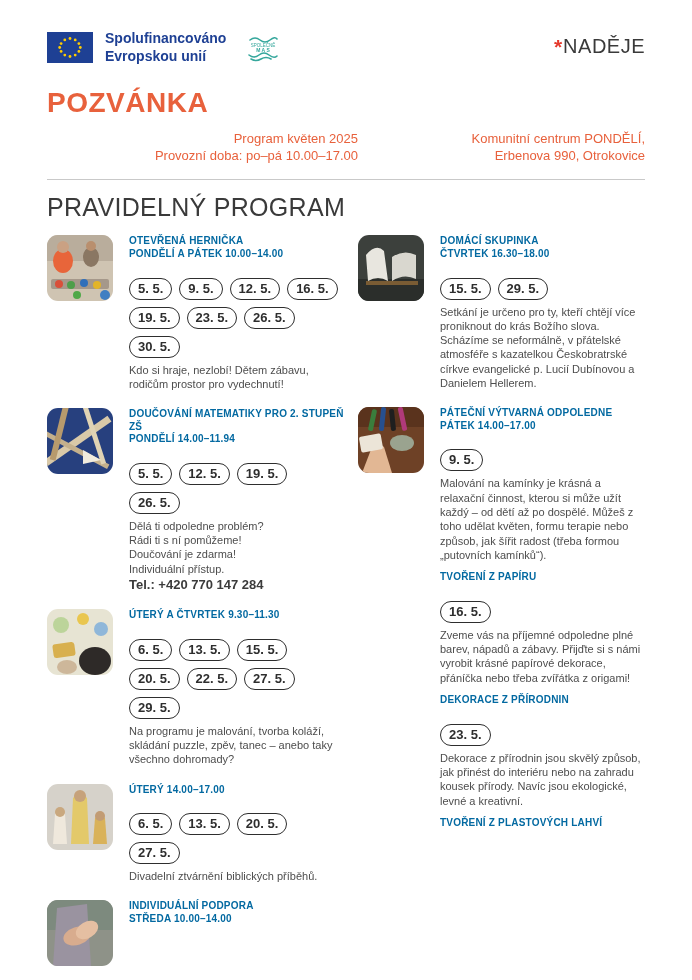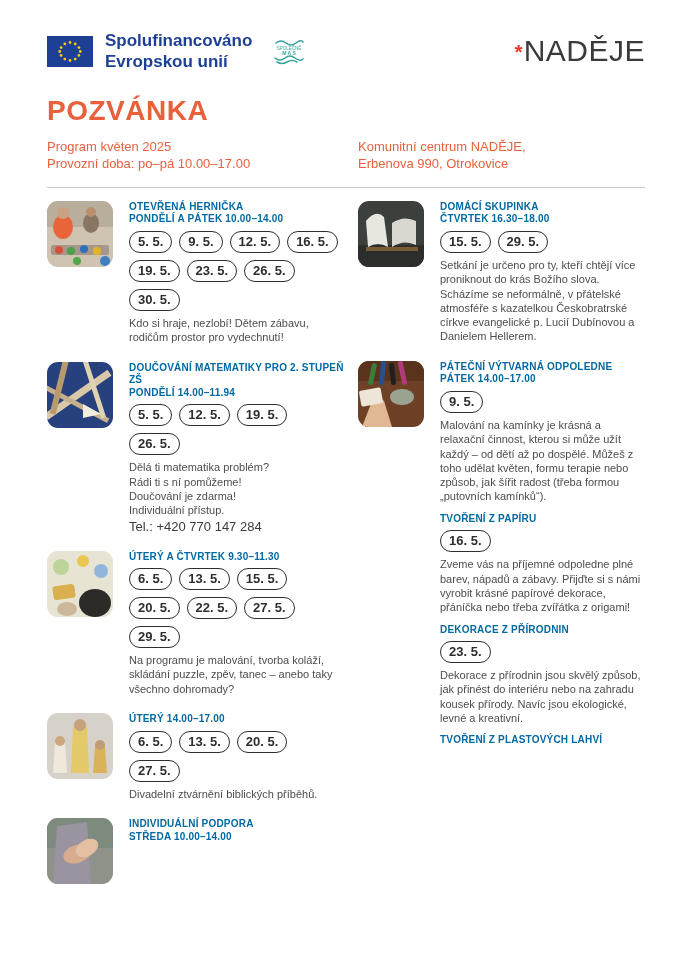--- a/index.html
+++ b/index.html
@@ -9,56 +9,56 @@
     font-family: "Liberation Sans", sans-serif;
     color: #3b3b3b;
     overflow: hidden;
   }
   .page { width: 692px; height: 980px; padding: 30px 47px 0 47px; position: relative; }
 
   
   .logo-row { display: flex; justify-content: space-between; align-items: flex-start; }
   .funding-block { display: flex; align-items: center; gap: 12px; }
   .eu-flag { width: 46px; height: 31px; display: block; }
-  .eu-text { font-size: 17px; font-weight: bold; color: #1e4094; line-height: 1.25; }
+  .eu-text { font-size: 14px; font-weight: bold; color: #1e4094; line-height: 1.25; }
   .mas-logo { width: 34px; height: 30px; display: block; margin-left: 8px; }
   .brand { display: flex; align-items: center; margin-top: 4px; }
   .brand-mark { color: #e5392c; font-size: 21px; font-weight: bold; margin-right: 1px; position: relative; top: 1px; }
-  .brand-name { font-size: 30px; color: #3a3a3a; letter-spacing: 0.5px; }
+  .brand-name { font-size: 20px; color: #3a3a3a; letter-spacing: 0.5px; }
 
   
   .invite-title { color: #e8613c; font-size: 28px; letter-spacing: 0.5px; margin-top: 22px; font-weight: 700; }
   .info-row { display: flex; margin-top: 11px; }
   .info-left { width: 311px; }
   .info-right { flex: 1; }
-  .info-line { color: #e8613c; font-size: 13px; line-height: 1.32; }
+  .info-line { color: #e8613c; font-size: 13px; line-height: 1.32; text-align: right; }
   .divider { border: none; border-top: 1px solid #c9c9c9; margin: 15px 0 0 0; }
 
   
   .section-title { font-size: 25px; color: #3a3a3a; margin-top: 13px; letter-spacing: 0.3px; font-weight: 400; }
 
   .columns { display: flex; gap: 14px; margin-top: 13px; }
   .col-left { width: 297px; }
   .col-right { width: 287px; }
 
   .item { display: flex; gap: 16px; margin-bottom: 17px; }
   .photo { width: 66px; height: 66px; border-radius: 11px; overflow: hidden; flex-shrink: 0; }
   .photo svg { display: block; }
   .content { flex: 1; min-width: 0; }
 
   .item-title, .item-schedule, .sub-heading {
     font-weight: bold; font-size: 10px; color: #0369a1; line-height: 1.26; letter-spacing: 0.2px;
   }
-  .pills { display: flex; flex-wrap: wrap; gap: 7px 7px; margin: 5px 0 5px 0; }
+  .pills { display: flex; flex-wrap: wrap; gap: 7px 7px; margin: 17px 0 5px 0; }
   .pill {
     border: 1.5px solid #2e2e2e; border-radius: 11px; padding: 0 8px;
     font-weight: bold; font-size: 13px; color: #2e2e2e; line-height: 20px; white-space: nowrap;
   }
   .desc { font-size: 11px; color: #4d4d4d; line-height: 1.3; white-space: pre-line; margin-top: 1px; }
-  .phone { font-size: 13px; font-weight: normal; color: #3b3b3b; margin-top: 1px; }
+  .phone { font-size: 13px; font-weight: bold; color: #3b3b3b; margin-top: 1px; }
   .sub-heading { margin-top: 9px; }
 </style>
 </head>
 <body>
 
 <div class="page">
 
   <div class="logo-row">
     <div class="funding-block">
       <svg class="eu-flag" viewBox="0 0 46 31">
@@ -99,27 +99,28 @@
   </div>
 
   <div class="invite-title">POZVÁNKA</div>
 
   <div class="info-row">
     <div class="info-left">
       <div class="info-line">Program květen 2025</div>
       <div class="info-line">Provozní doba: po–pá 10.00–17.00</div>
     </div>
     <div class="info-right">
-      <div class="info-line">Komunitní centrum NADĚJE,</div>
+      <div class="info-line">Komunitní centrum PONDĚLÍ,</div>
       <div class="info-line">Erbenova 990, Otrokovice</div>
     </div>
   </div>
 
   <hr class="divider">
 
+  <div class="section-title">PRAVIDELNÝ PROGRAM</div>
 
   <div class="columns">
 
     <div class="col-left">
 
       <div class="item">
         <div class="photo">
           <svg width="66" height="66" viewBox="0 0 66 66">
             <rect width="66" height="66" fill="#cfc4b2"></rect>
             <rect x="0" y="0" width="66" height="26" fill="#b9ad9c"></rect>
@@ -167,21 +168,21 @@
         </div>
         <div class="content">
           <div class="item-title">DOUČOVÁNÍ MATEMATIKY PRO 2. STUPEŇ ZŠ</div>
           <div class="item-schedule">PONDĚLÍ 14.00–11.94</div>
           <div class="pills">
               <span class="pill">5. 5.</span>
               <span class="pill">12. 5.</span>
               <span class="pill">19. 5.</span>
               <span class="pill">26. 5.</span>
             </div>
-          <div class="desc">Dělá ti matematika problém?
+          <div class="desc">Dělá ti odpoledne problém?
 Rádi ti s ní pomůžeme!
 Doučování je zdarma!
 Individuální přístup.</div>
           <div class="phone">Tel.: +420 770 147 284</div>
         </div>
       </div>
 
       <div class="item">
         <div class="photo">
           <svg width="66" height="66" viewBox="0 0 66 66">

